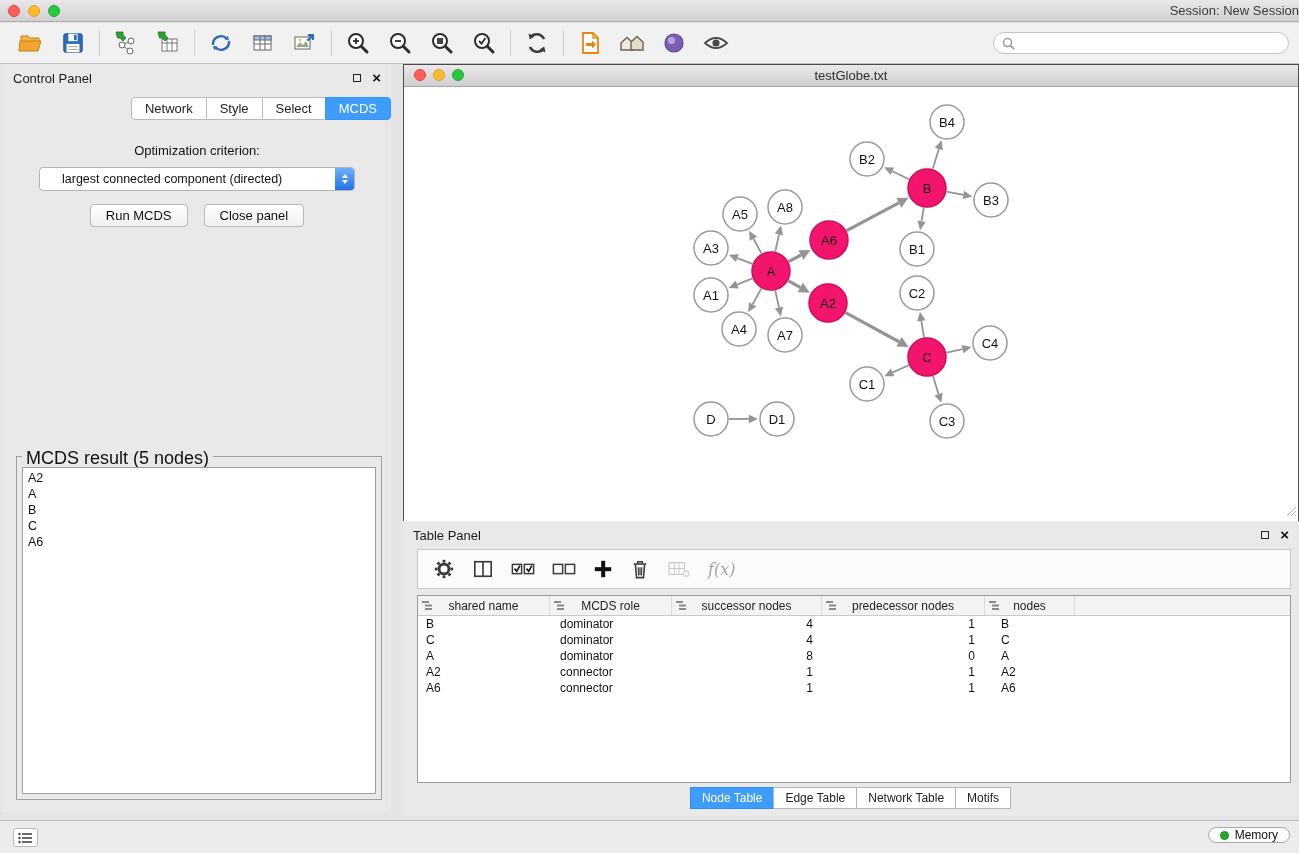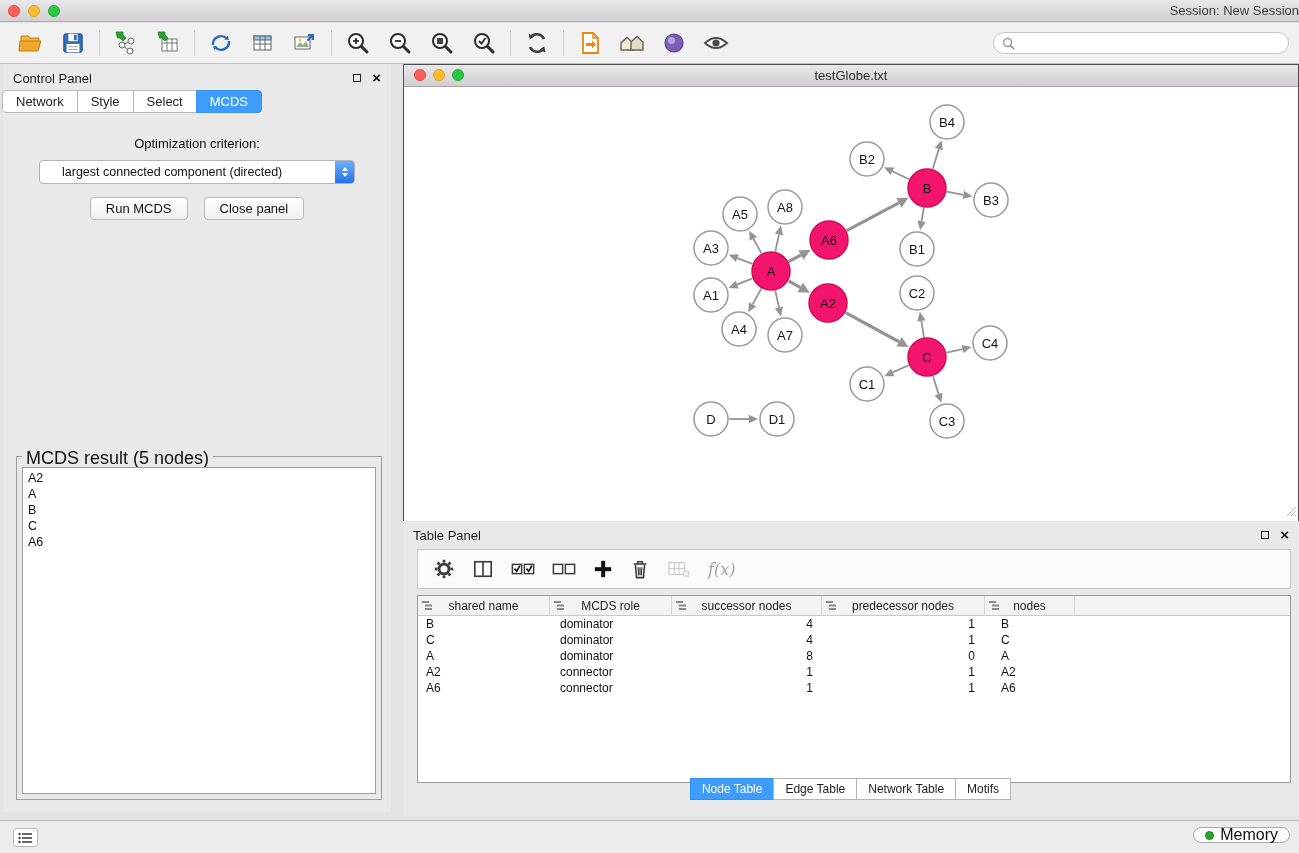--- a/index.html
+++ b/index.html
@@ -27,21 +27,21 @@
   .search input{border:none;outline:none;flex:1;font-size:12px;background:transparent;
     font-family:"Liberation Sans",sans-serif}
 
   
   .control-panel{position:absolute;left:3px;top:64px;width:388px;height:748px;background:#e9e9e9}
   .panel-head{position:relative;height:26px}
   .panel-title{position:absolute;left:10px;top:7px;font-size:13px;color:#1c1c1c}
   .panel-ctrls{position:absolute;right:10px;top:8px;display:flex;gap:11px;align-items:center}
   .float-box{width:8px;height:8px;border:1.6px solid #222}
   .close-x{font-size:15px;font-weight:bold;color:#111;line-height:11px}
-  .cp-tabs{display:flex;justify-content:flex-start;}
+  .cp-tabs{display:flex;justify-content:flex-end;margin-top:7px}
   .cp-tab{font-size:13px;padding:3px 13px;background:#fff;border:1px solid #b9b9b9;
     margin-left:-1px;color:#222;cursor:default}
   .cp-tab:first-child{border-radius:4px 0 0 4px}
   .cp-tab:last-child{border-radius:0 4px 4px 0}
   .cp-tab.active{background:#3e9cfc;border-color:#3a92f3;color:#fff}
   .opt-label{text-align:center;margin-top:23px;font-size:13px;color:#111}
   .dropdown{margin:9px auto 0;width:316px;height:24px;border:1px solid #b3b3b3;border-radius:4px;
     background:#fff;display:flex;align-items:center;position:relative}
   .dd-text{flex:1;font-size:12.5px;padding-left:22px;color:#111;white-space:nowrap;overflow:hidden}
   .dd-stepper{position:absolute;right:0;top:0;width:19px;height:22px;border-radius:0 3px 3px 0;
@@ -85,32 +85,32 @@
   .th svg{position:absolute;left:4px;top:4px}
   .th:nth-child(1){width:132px}.th:nth-child(2){width:122px}.th:nth-child(3){width:150px}
   .th:nth-child(4){width:163px}.th:nth-child(5){width:90px}.th.filler{flex:1;border-right:none}
   .tr{display:flex;height:16px;align-items:center}
   .td{font-size:12px;color:#111;white-space:nowrap;overflow:hidden}
   .td:nth-child(1){width:132px;padding-left:8px}
   .td:nth-child(2){width:122px;padding-left:10px}
   .td:nth-child(3){width:150px;text-align:right;padding-right:9px}
   .td:nth-child(4){width:163px;text-align:right;padding-right:10px}
   .td:nth-child(5){width:90px;padding-left:16px}
-  .table-tabs{position:absolute;bottom:16px;left:0;right:0;display:flex;justify-content:center}
+  .table-tabs{position:absolute;bottom:7px;left:0;right:0;display:flex;justify-content:center}
   .btab{font-size:12px;padding:3px 11px;background:#fff;border:1px solid #b5b5b5;margin-left:-1px;color:#222}
   .btab.active{background:#3e9cfc;border-color:#328ff2;color:#fff}
 
   
   .statusbar{position:absolute;left:0;right:0;bottom:0;height:33px;background:#ececec;
     border-top:1px solid #bdbdbd}
   .list-btn{position:absolute;left:13px;top:7px;width:25px;height:19px;border:1px solid #b9b9b9;
     border-radius:3px;background:#fff;display:flex;align-items:center;justify-content:center}
   .memory-btn{position:absolute;right:9px;top:6px;height:16px;border:1px solid #a8a8a8;
     border-radius:11px;background:#fcfcfc;display:flex;align-items:center;gap:6px;
-    padding:0 11px;font-size:16px;color:#111}
+    padding:0 11px;font-size:12px;color:#111}
   .memdot{width:9px;height:9px;border-radius:50%;background:#23a828;border:1px solid #1b8a20}
 </style>
 </head>
 <body>
 
 <div class="app">
 
   <div class="titlebar">
     <div class="traffic">
       <span class="tl red"></span>

